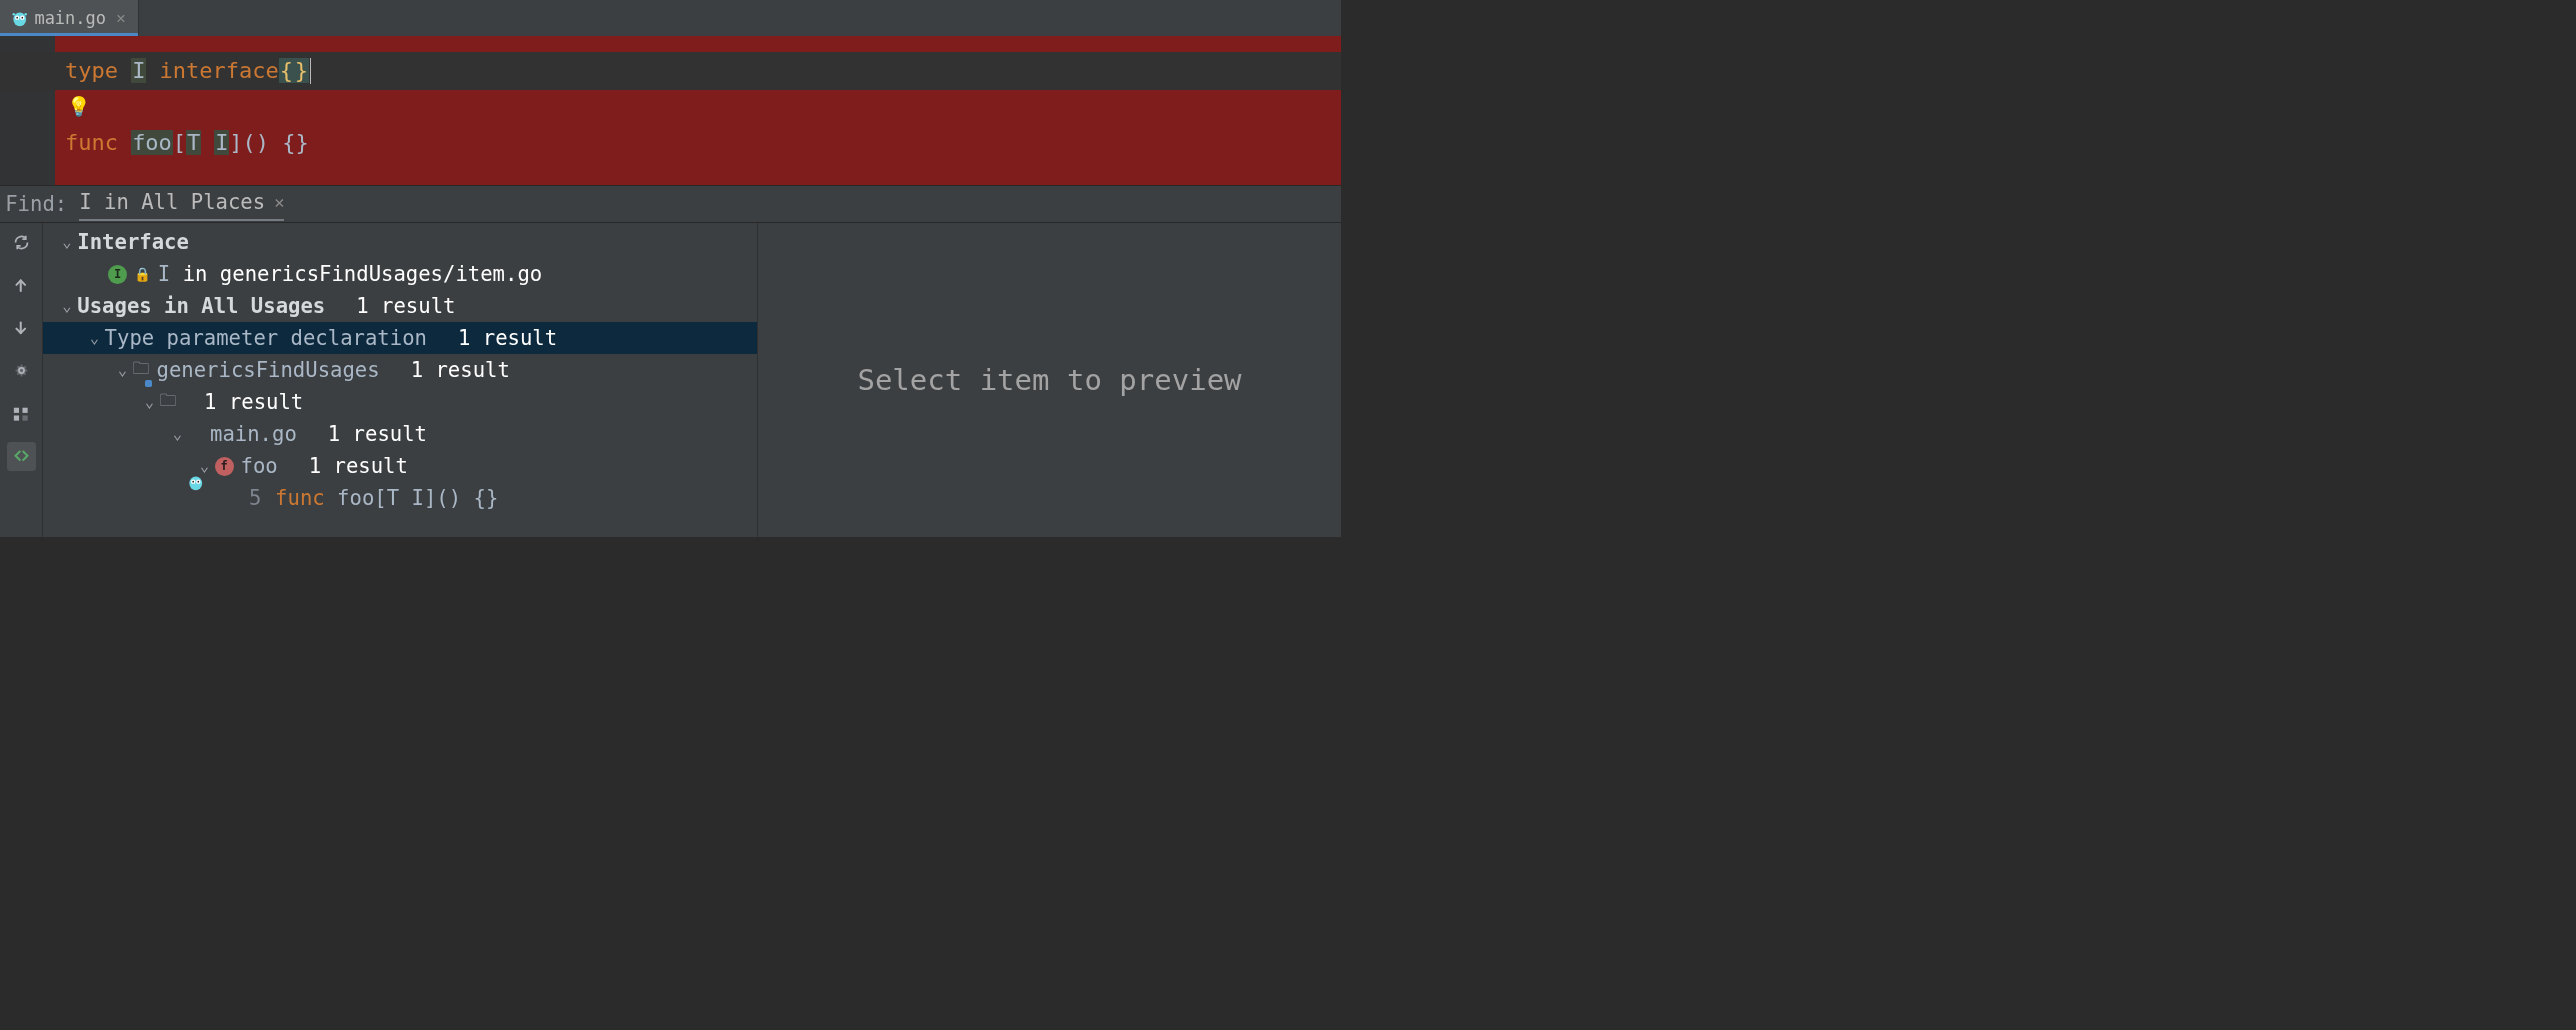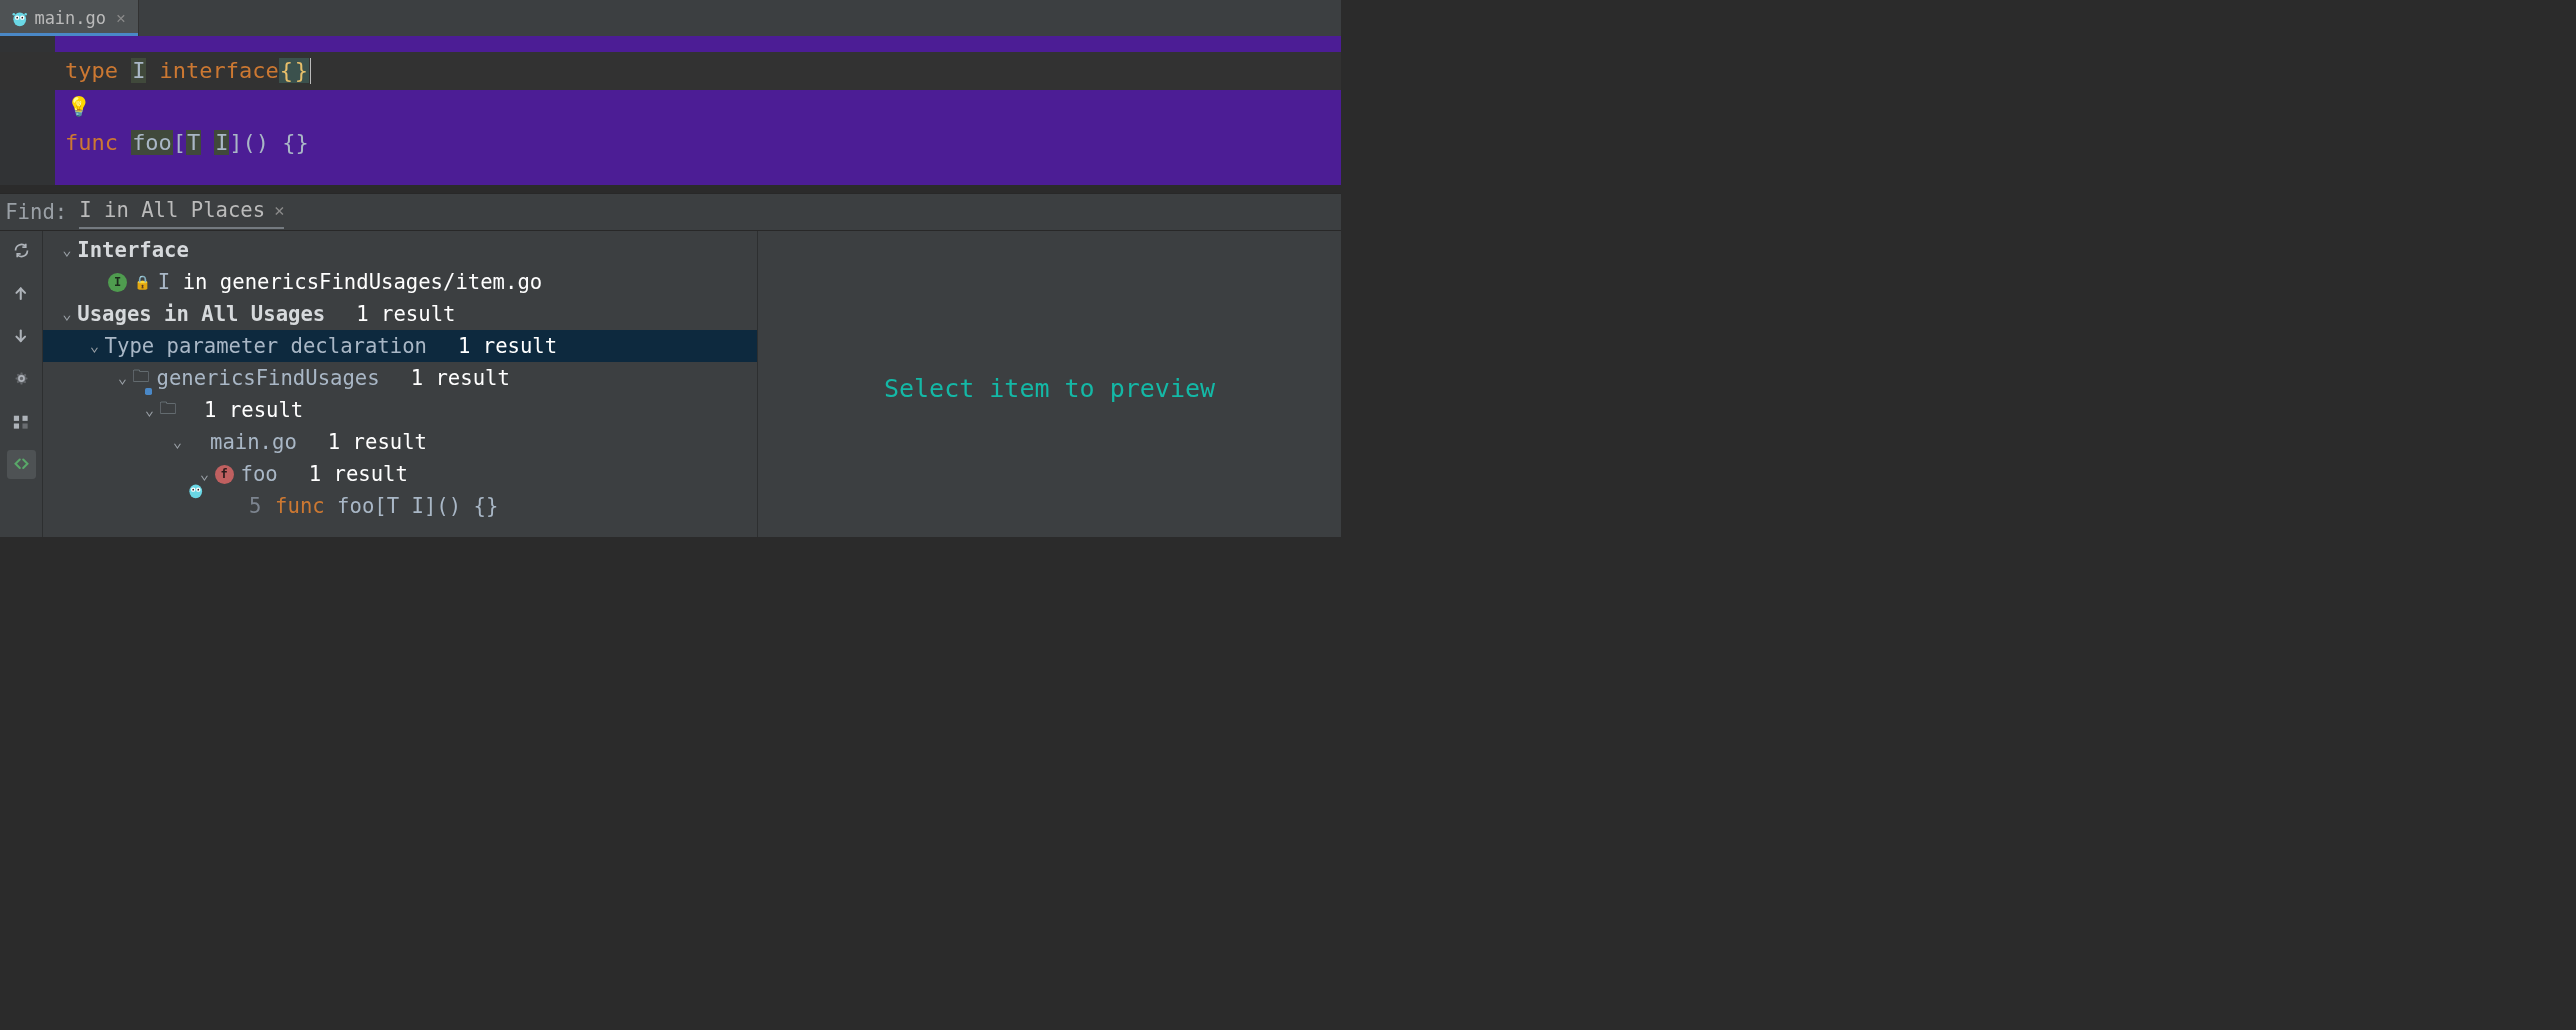--- a/index.html
+++ b/index.html
@@ -41,21 +41,21 @@
   .tab-close { color: #8a8a8a; font-size: 15.5px; margin-left: 3.4px; }
 
   
   .gopher-icon {
     width: 15.5px; height: 17px; position: relative;
   }
   .gopher-icon svg { display: block; }
 
   
   .editor {
-    background: #4c1d95;
+    background: #7f1d1d;
     padding: 15.5px 0 20.6px 0;
     position: relative;
   }
   .gutter-strip {
     position: absolute;
     left: 0; top: 0; bottom: 0;
     width: 55px;
     background: #313335;
   }
   .editor-lines { position: relative; }
@@ -91,21 +91,20 @@
   
   .find-bar {
     height: 38px;
     background: #3c3f41;
     display: flex;
     align-items: center;
     padding-left: 5.2px;
     font-size: 20.6px;
     border-top: 0.9px solid #282828;
     border-bottom: 0.9px solid #282828;
-    margin-top: 8px;
   }
   .find-label { color: #9aa0a6; margin-right: 12px; }
   .find-tab {
     color: #bbbbbb;
     padding: 3.4px 0 5.2px 0;
     border-bottom: 2.6px solid #747a80;
     display: flex; align-items: center; gap: 9px;
   }
   .find-tab-close { color: #8a8a8a; font-size: 17px; }
 
@@ -172,22 +171,22 @@
   .orange { color: #cc7832; }
   .plain  { color: #a9b7c6; }
   .linenum{ color: #7d8590; }
 
   .preview {
     flex: 1;
     border-left: 0.9px solid #2d2f30;
     display: flex;
     align-items: center;
     justify-content: center;
-    color: #14b8a6;
-    font-size: 25px;
+    color: #a3a3a3;
+    font-size: 29px;
     background: #3c3f41;
   }
 
   .ind { display:inline-block; }
   .w16 { width: 13.7px; }
 </style>
 </head>
 <body>
 
 <div class="tab-bar">

